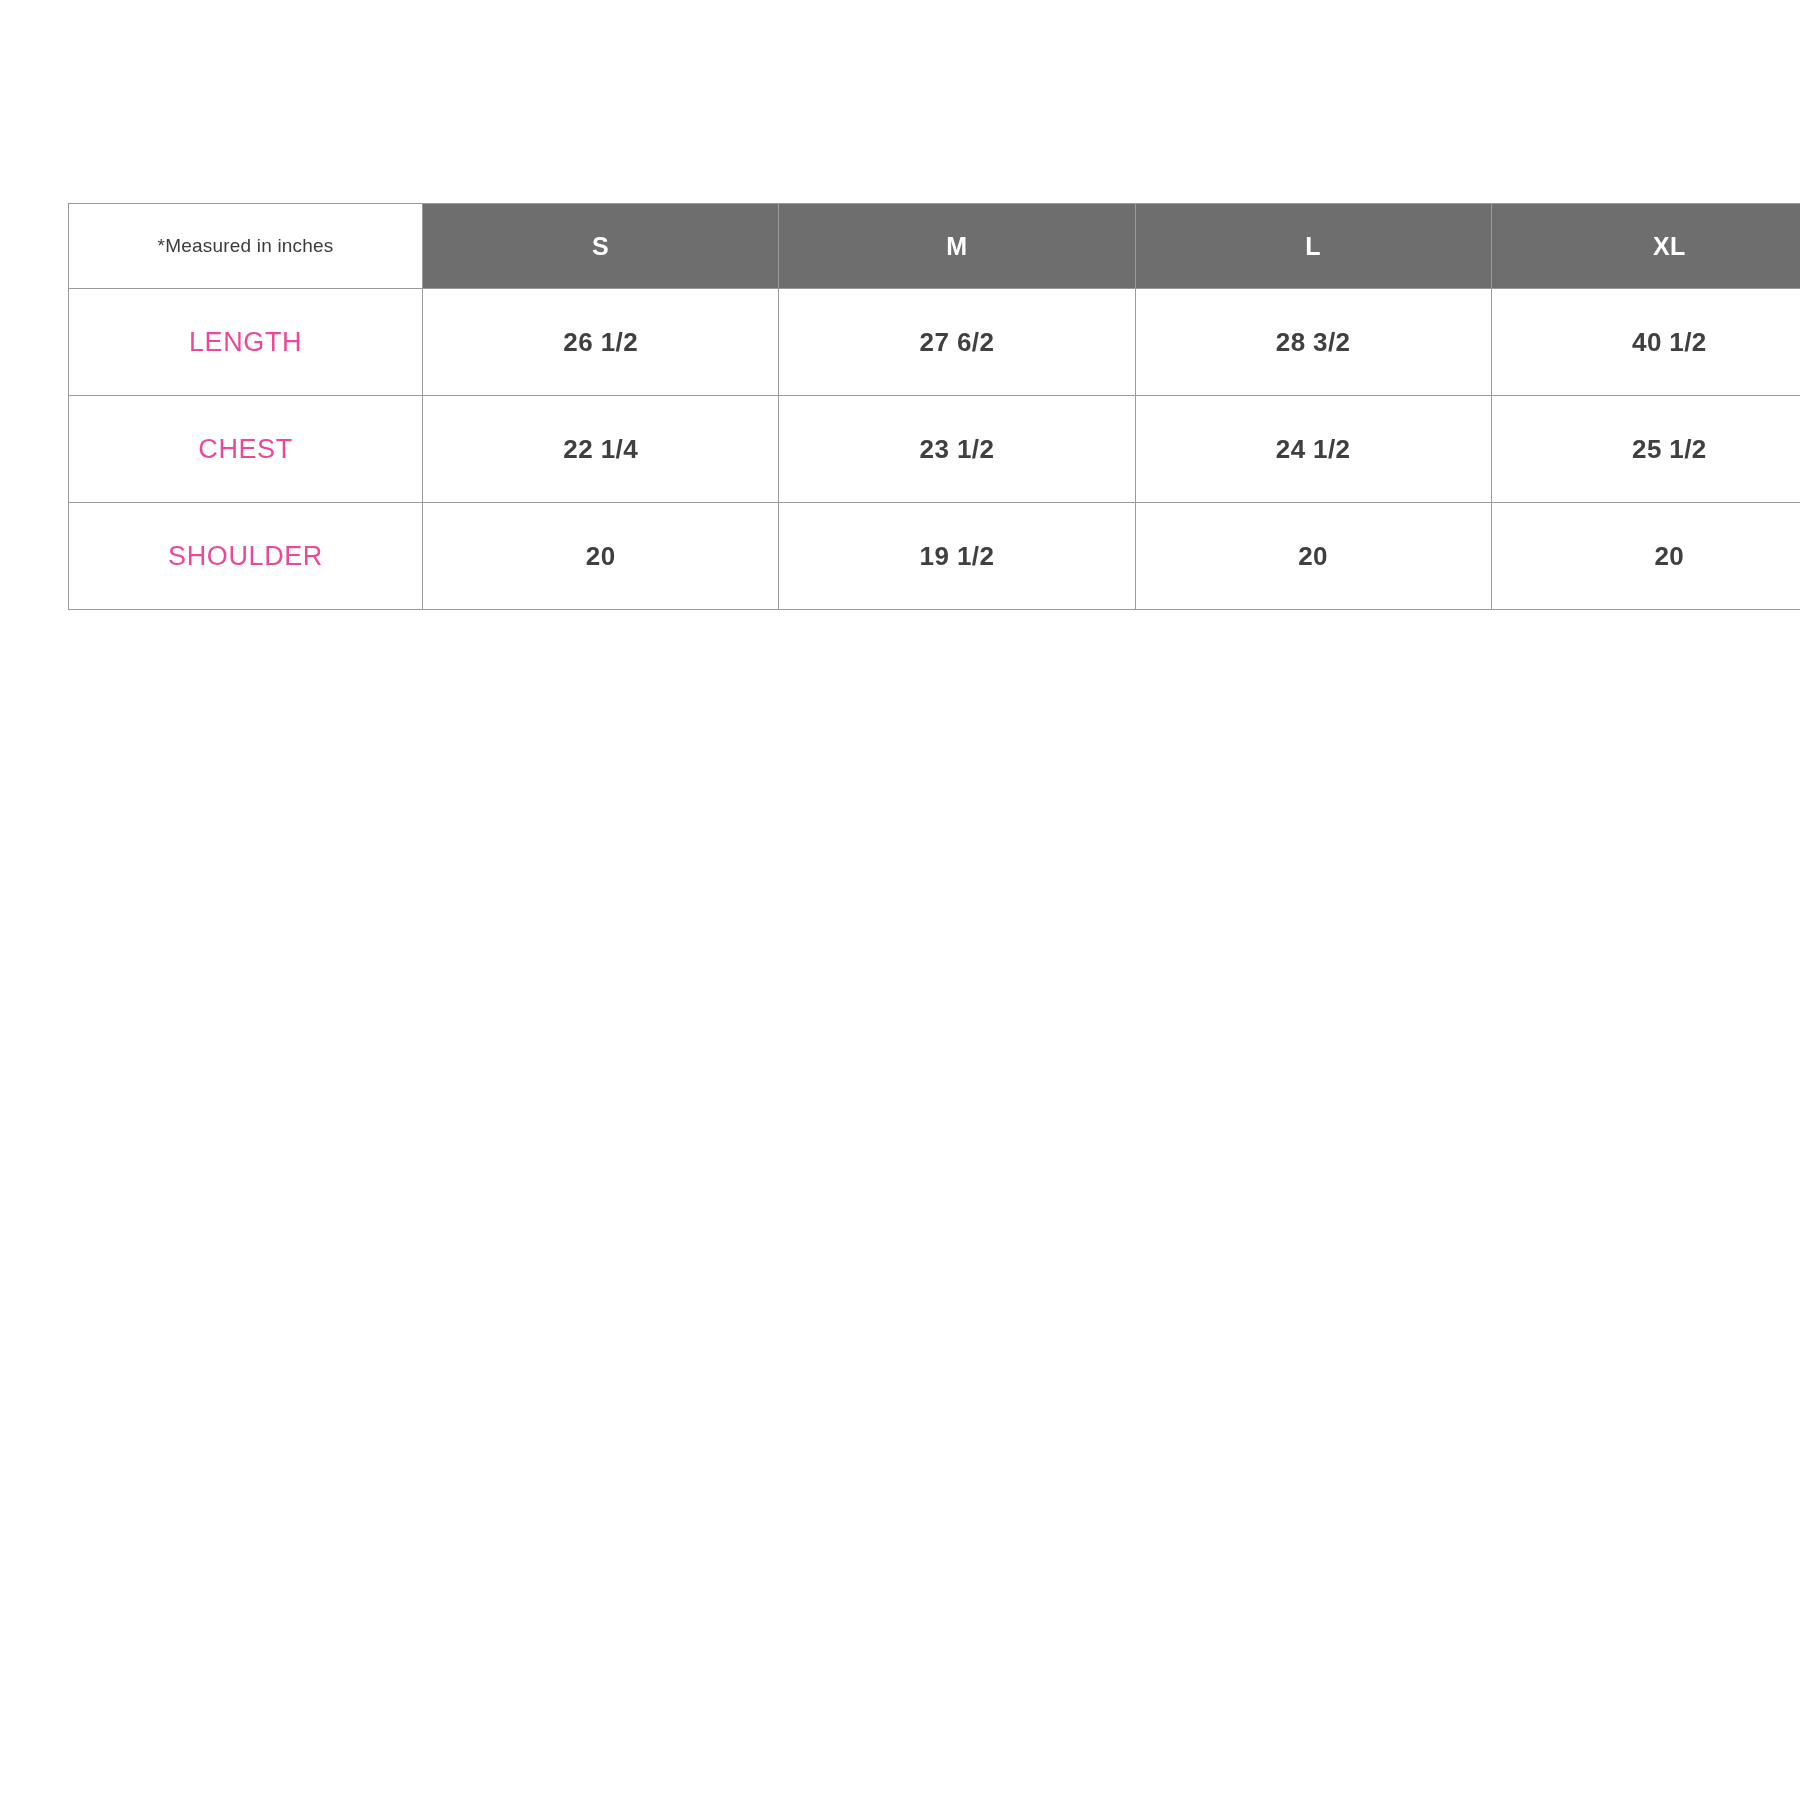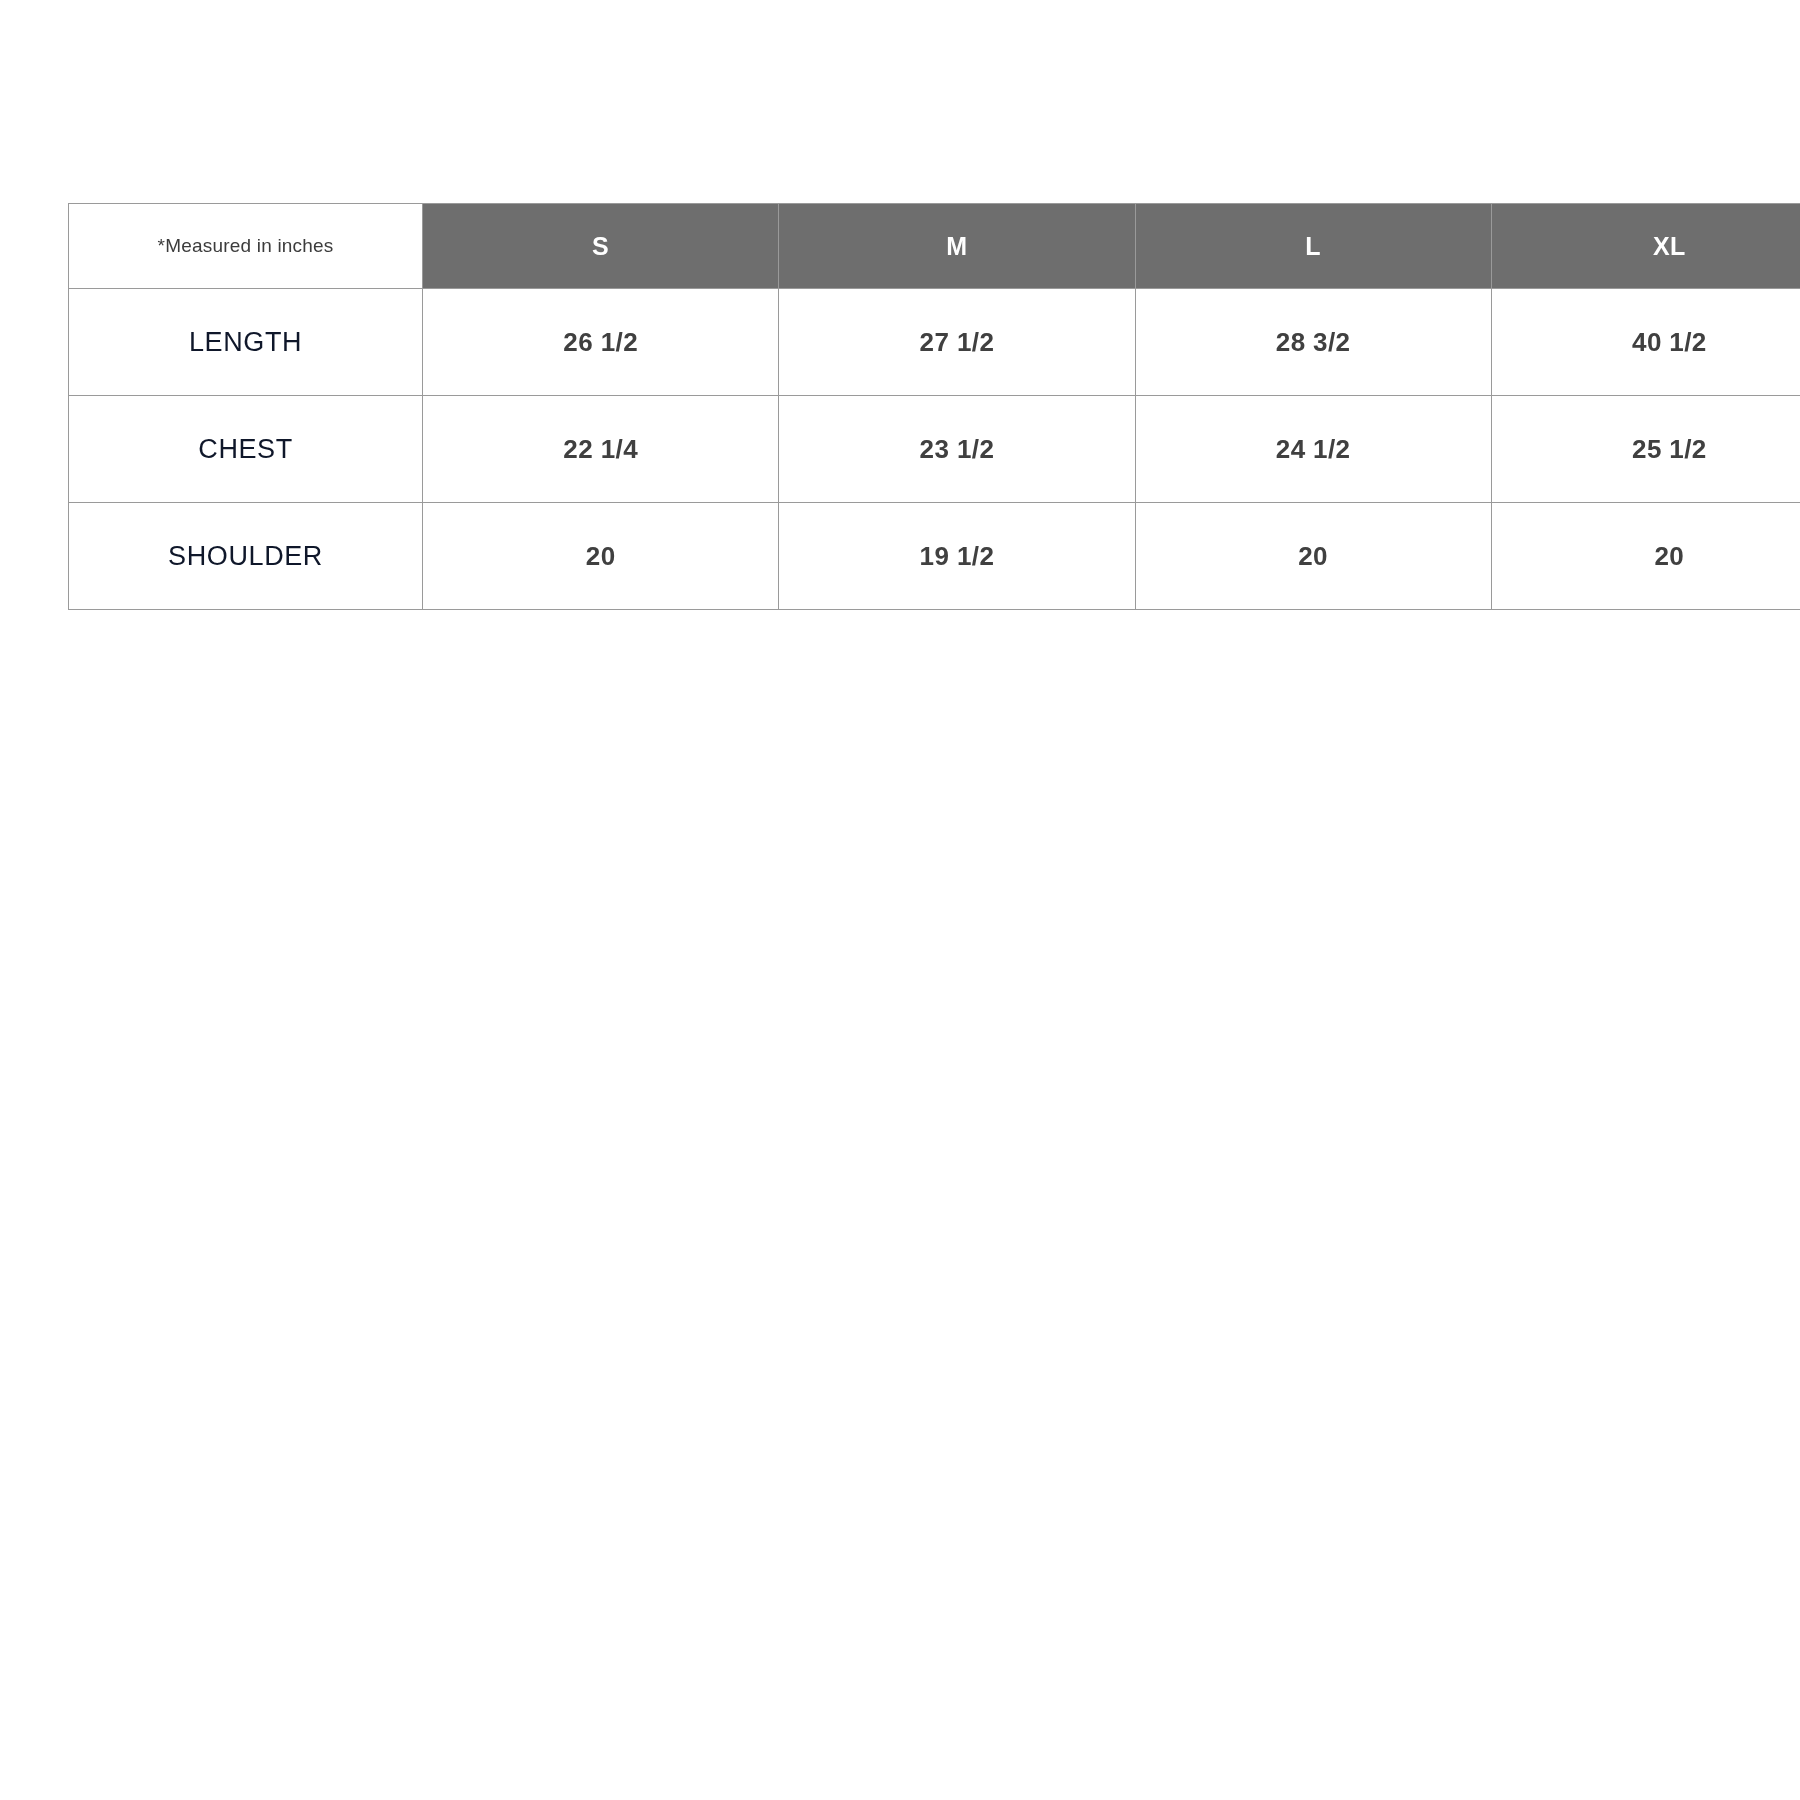--- a/index.html
+++ b/index.html
@@ -56,21 +56,21 @@
     font-weight: bold;
     letter-spacing: 0.5px;
     border-color: #6e6e6e;
   }
 
   
   .row-label {
     height: 106px;
     font-size: 27px;
     font-weight: normal;
-    color: #0f172a;
+    color: #ec4899;
     text-align: right;
     padding-right: 38px;
     letter-spacing: 0.6px;
   }
   .cell-value {
     height: 106px;
     font-size: 26px;
     font-weight: bold;
     color: #404040;
     letter-spacing: 0.4px;
@@ -94,21 +94,21 @@
         <th class="hdr-size">S</th>
         <th class="hdr-size">M</th>
         <th class="hdr-size">L</th>
         <th class="hdr-size">XL</th>
       </tr>
     </thead>
     <tbody>
       <tr>
         <td class="row-label">LENGTH</td>
         <td class="cell-value">26 1/2</td>
-        <td class="cell-value">27 1/2</td>
+        <td class="cell-value">27 6/2</td>
         <td class="cell-value">28 3/2</td>
         <td class="cell-value">40 1/2</td>
       </tr>
       <tr>
         <td class="row-label">CHEST</td>
         <td class="cell-value">22 1/4</td>
         <td class="cell-value">23 1/2</td>
         <td class="cell-value">24 1/2</td>
         <td class="cell-value">25 1/2</td>
       </tr>

